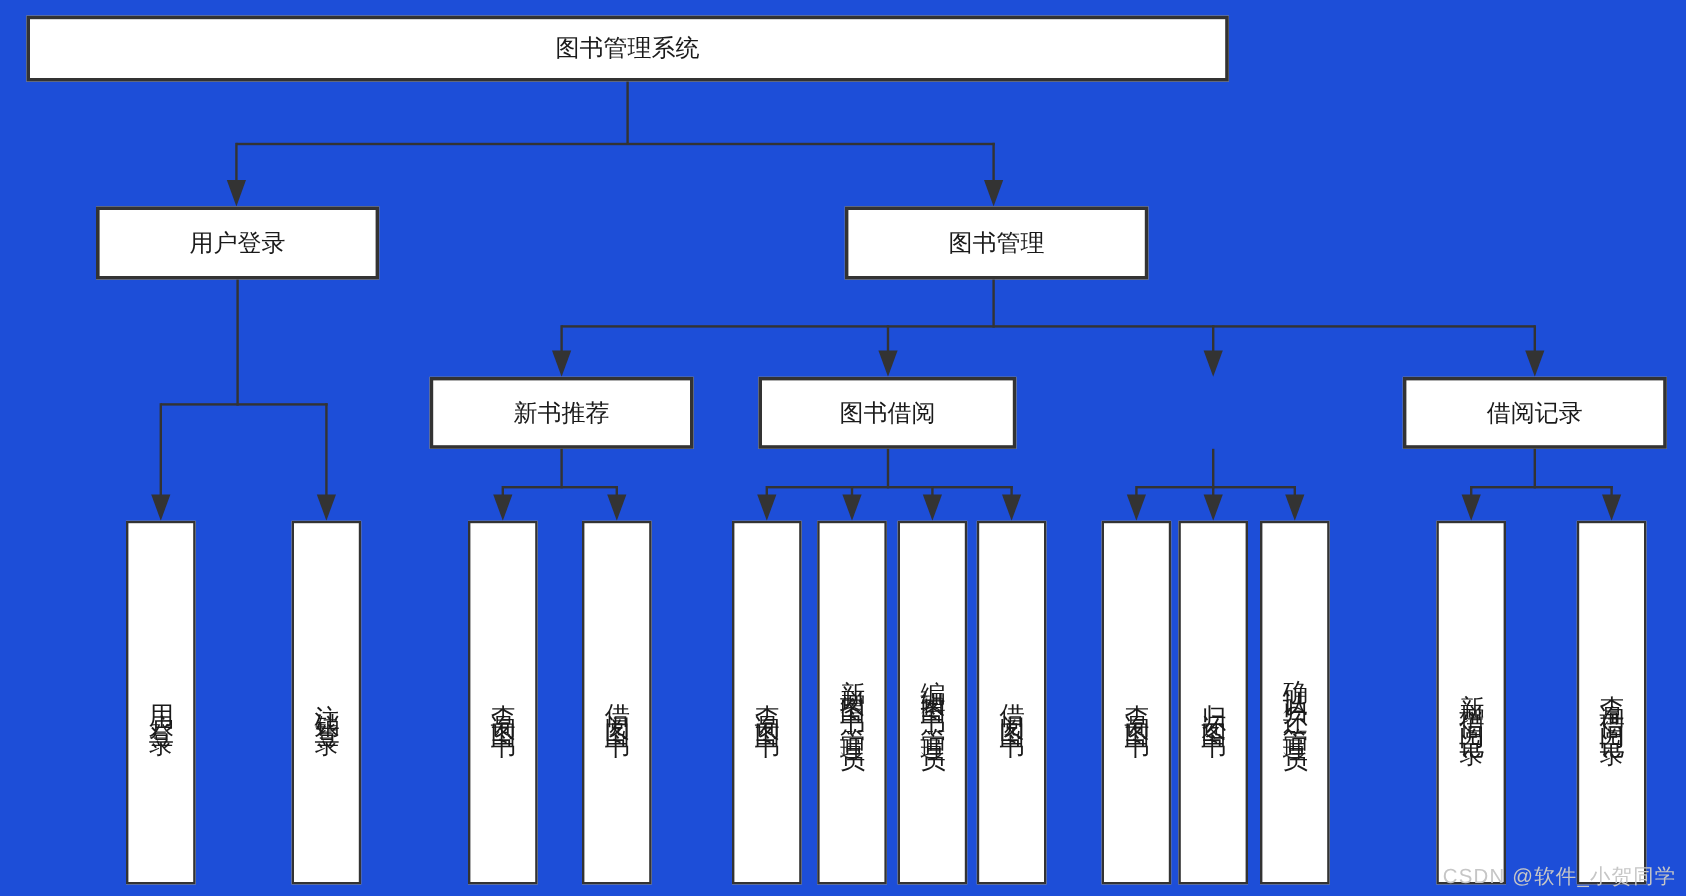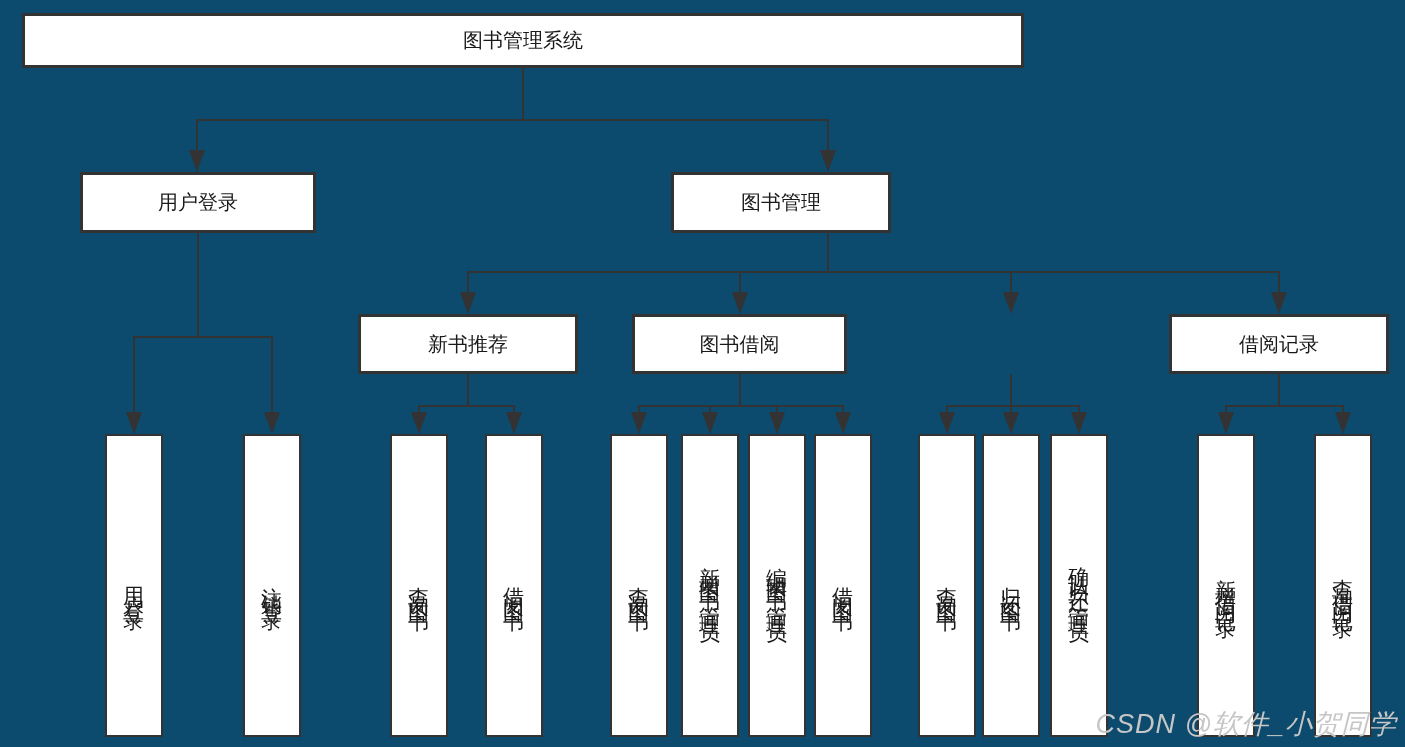--- a/index.html
+++ b/index.html
@@ -1,20 +1,20 @@
 <!DOCTYPE html>
 <html><head>
 <meta charset="utf-8">
 <style>
   * { margin:0; padding:0; box-sizing:border-box; }
   html,body { background:#ffffff; }
   .canvas {
     position:relative;
     width:1405px; height:747px;
-    background:#0c4a6e;
+    background:#1d4ed8;
     overflow:hidden;
     font-family:"Liberation Sans","DejaVu Sans",sans-serif;
     color:#1a1a1a;
   }
   .box {
     position:absolute;
     background:#ffffff;
     border:3px solid #333333;
     display:flex; align-items:center; justify-content:center;
     font-size:20px;
@@ -32,25 +32,24 @@
   .vl { position:absolute; width:2px; background:#333333; }
   .arw {
     position:absolute; width:0; height:0;
     border-left:8px solid transparent;
     border-right:8px solid transparent;
     border-top:22px solid #333333;
   }
   .watermark {
     position:absolute;
     right:8px; bottom:5px;
-    font-size:27px;
+    font-size:17px;
     color:#c6c6c6;
     letter-spacing:1px;
     white-space:nowrap;
-    font-style:italic;
   }
 </style>
 </head>
 <body>
 
 <div class="canvas">
 
   <div class="box" style="left:22px;top:13px;width:1002px;height:55px">
     <span>图书管理系统</span>
   </div>
@@ -58,21 +57,21 @@
   <div class="vl" style="left:522px;top:68px;height:52px"></div>
   <div class="hl" style="left:197px;top:119px;width:632px"></div>
   <div class="vl" style="left:196px;top:119px;height:33px"></div>
   <div class="arw" style="left:189px;top:150px"></div>
   <div class="vl" style="left:827px;top:119px;height:33px"></div>
   <div class="arw" style="left:820px;top:150px"></div>
 
   <div class="box" style="left:80px;top:172px;width:236px;height:61px">
     <span>用户登录</span>
   </div>
-  <div class="box" style="left:671px;top:172px;width:220px;height:61px">
+  <div class="box" style="left:704px;top:172px;width:253px;height:61px">
     <span>图书管理</span>
   </div>
 
   <div class="vl" style="left:197px;top:233px;height:105px"></div>
   <div class="hl" style="left:134px;top:336px;width:139px"></div>
   <div class="vl" style="left:133px;top:336px;height:78px"></div>
   <div class="arw" style="left:126px;top:412px"></div>
   <div class="vl" style="left:271px;top:336px;height:78px"></div>
   <div class="arw" style="left:264px;top:412px"></div>
 

